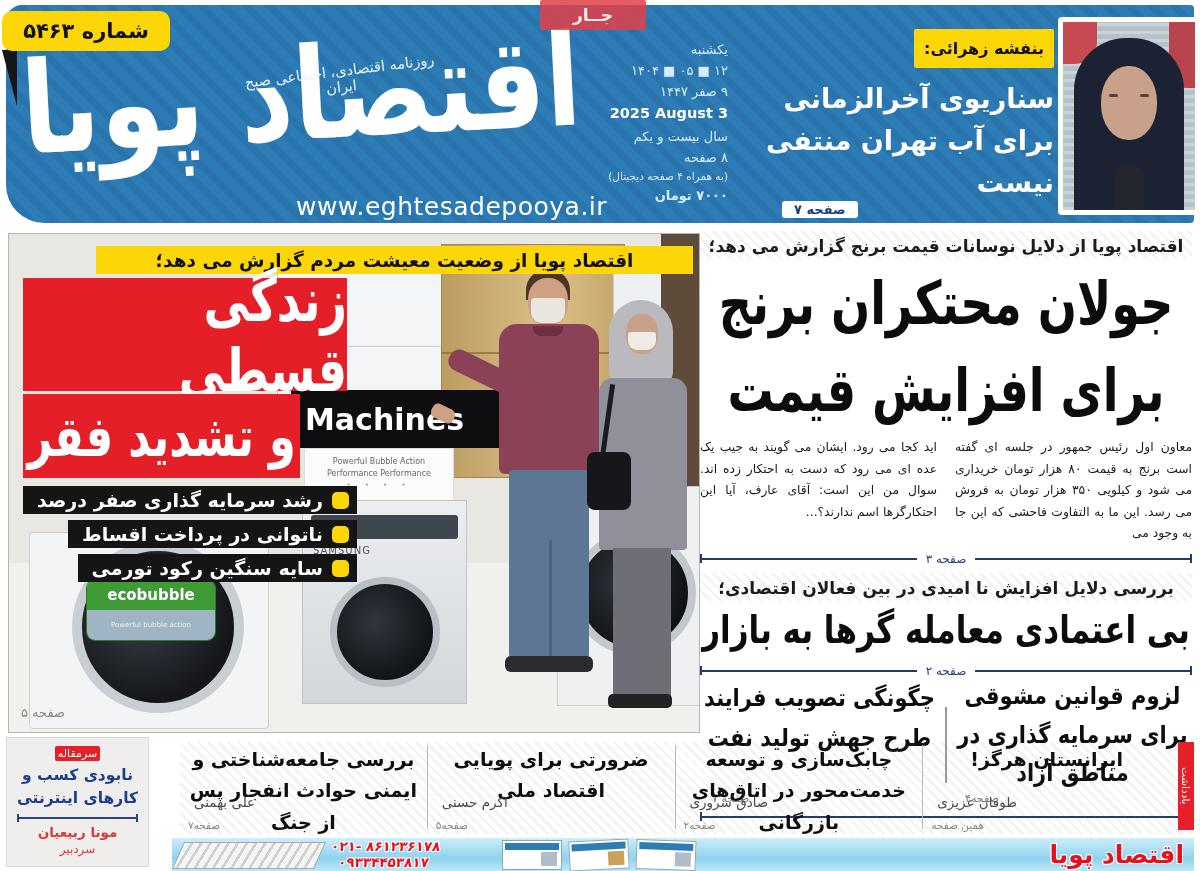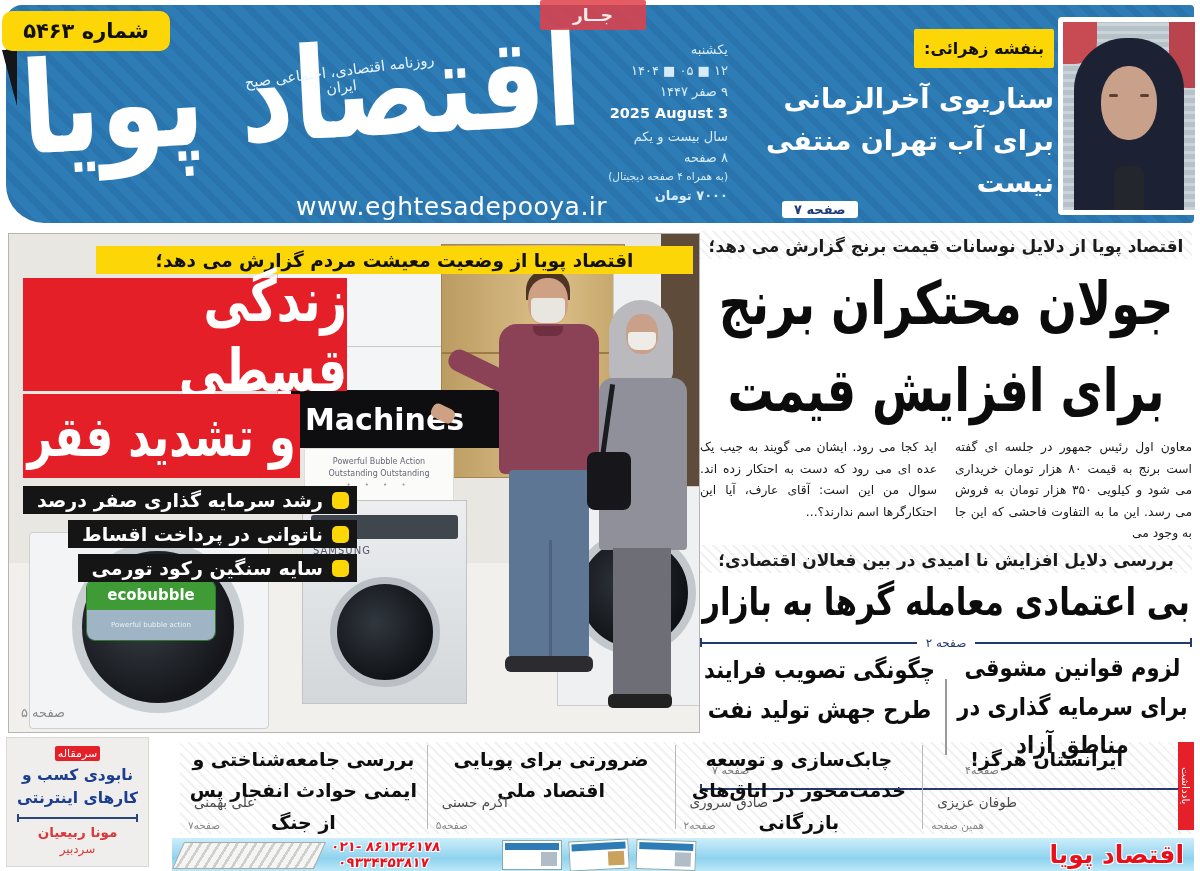--- a/index.html
+++ b/index.html
@@ -236,21 +236,21 @@
   <section class="lead">
     <div class="sc-wall"></div>
     <div class="sc-fr1"></div>
     <div class="sc-fr2"></div>
     <div class="sc-fr3"></div>
     <div class="sc-brown"></div>
 
     <div class="sc-sign">Machines</div>
     <div class="sc-card">
       <div>Powerful Bubble Action</div>
-      <div>Outstanding Outstanding</div>
+      <div>Performance Performance</div>
       <div class="sc-dots">• • • •</div>
     </div>
 
     <div class="sc-w1">
       <div class="sc-w1-door"></div>
       <div class="sc-eco">
         <div class="sc-eco-top">ecobubble</div>
         <div class="sc-eco-bot">Powerful bubble action</div>
       </div>
     </div>
@@ -314,20 +314,27 @@
     <div class="h1line">
         <span>جولان محتکران برنج</span>
       </div>
     <div class="h1line">
         <span>برای افزایش قیمت</span>
       </div>
     <div class="rp-body">
       <div>معاون اول رئیس جمهور در جلسه ای گفته است برنج به قیمت ۸۰ هزار تومان خریداری می شود و کیلویی ۳۵۰ هزار تومان به فروش می رسد. این ما به التفاوت فاحشی که این جا به وجود می</div>
       <div>اید کجا می رود. ایشان می گویند به جیب یک عده ای می رود که دست به احتکار زده اند. سوال من این است: آقای عارف، آیا این احتکارگرها اسم ندارند؟...</div>
     </div>
+    <div class="pdiv">
+      <span class="tick"></span>
+        <span class="line"></span>
+      <span class="lbl">صفحه ۳</span>
+      <span class="line"></span>
+        <span class="tick"></span>
+    </div>
     <div class="rp-kicker hatch">بررسی دلایل افزایش نا امیدی در بین فعالان اقتصادی؛</div>
     <div class="h2line">
         <span>بی اعتمادی معامله گرها به بازار</span>
       </div>
     <div class="pdiv">
       <span class="tick"></span>
         <span class="line"></span>
       <span class="lbl">صفحه ۲</span>
       <span class="line"></span>
         <span class="tick"></span>

